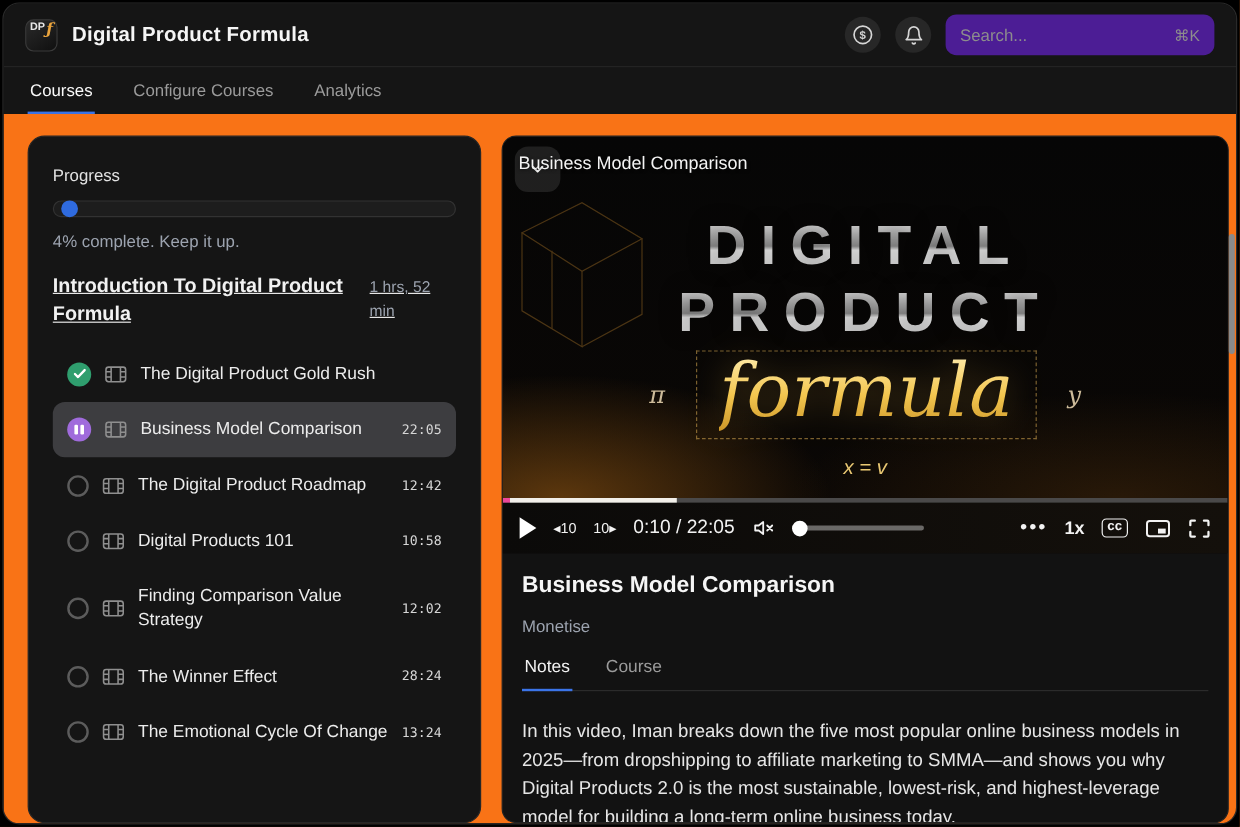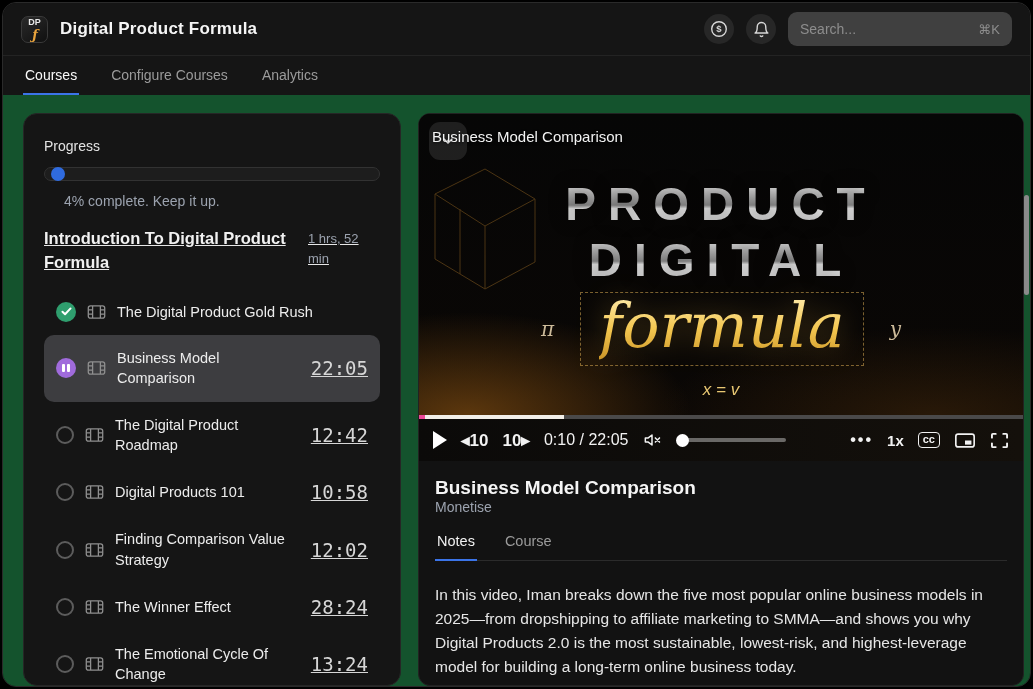--- a/index.html
+++ b/index.html
@@ -6,62 +6,62 @@
   html,body { width:1033px; height:689px; background:#000; overflow:hidden;
     font-family:"Liberation Sans", sans-serif; color:#e7e7e7; }
 
   .window { position:absolute; inset:2px; background:#0b0b0b; border:1px solid #2a2a2a;
     border-radius:14px; overflow:hidden; display:flex; flex-direction:column; }
 
   
   .header { height:52px; flex:0 0 52px; display:flex; align-items:center; gap:12px;
     padding:0 18px; background:#151515; }
   .logo { width:27px; height:27px; border-radius:7px; background:linear-gradient(145deg,#2a2a2a,#101010);
-    border:1px solid #3a3a3a; display:flex; align-items:center; justify-content:center; gap:0;flex-direction:column; }
+    border:1px solid #3a3a3a; display:flex; justify-content:center; gap:0; }
   .logo .dp { font-size:9px; font-weight:bold; color:#e8e8e8; letter-spacing:0; }
   .logo .f { font-size:13px; font-style:italic; font-weight:bold; color:#e8a33d;
     font-family:"DejaVu Serif", serif; margin-left:1px; }
   .app-title { font-size:17px; font-weight:bold; color:#f5f5f5; letter-spacing:.2px; }
   .header-right { margin-left:auto; display:flex; align-items:center; gap:12px; }
   .icon-btn { width:30px; height:30px; border-radius:50%; background:#272727;
     display:flex; align-items:center; justify-content:center; cursor:pointer; }
-  .search { width:224px; height:34px; background:#404040; border-radius:9px;
+  .search { width:224px; height:34px; background:#4c1d95; border-radius:9px;
     display:flex; align-items:center; padding:0 12px; gap:8px; }
   .search .ph { color:#8d8d8d; font-size:14px; flex:1; }
   .search .kbd { color:#8d8d8d; font-size:13px; }
 
   
   .tabstrip { height:40px; flex:0 0 40px; background:#151515; border-top:1px solid #232323;
     display:flex; align-items:stretch; padding:0 20px; gap:30px; }
   .tab { display:flex; align-items:center; font-size:14px; color:#9b9b9b;
     border-bottom:2px solid transparent; padding:0 2px; cursor:pointer; }
   .tab.active { color:#fafafa; border-bottom-color:#3b74e8; }
 
   
-  .content { flex:1; display:flex; gap:17px; padding:18px 6px 0 20px; background:#14532d;
+  .content { flex:1; display:flex; gap:17px; padding:18px 6px 0 20px; background:#f97316;
     position:relative; overflow:hidden; }
 
   
   .sidebar { width:378px; flex:0 0 378px; background:#151515; border:1px solid #262626;
     border-radius:14px; padding:24px 20px 10px; overflow:hidden; }
   .progress-label { font-size:14px; color:#e3e3e3; margin-bottom:13px; }
   .progress-track { position:relative; height:14px; border-radius:8px; background:#1d1d1d;
     border:1px solid #323232; margin-bottom:12px; cursor:pointer; }
   .progress-knob { position:absolute; top:-1px; width:14px; height:14px; border-radius:50%;
     background:#2f6bdf; }
-  .progress-caption { font-size:14px; color:#9ca3af; margin-bottom:18px;margin-left:20px; }
+  .progress-caption { font-size:14px; color:#9ca3af; margin-bottom:18px; }
   .course-head { display:flex; gap:10px; margin-bottom:14px;text-decoration:underline; }
   .course-title { flex:1; font-size:16.5px; font-weight:bold; color:#f1f1f1; line-height:1.45; }
   .course-duration { width:72px; font-size:13px; color:#9ca3af; line-height:1.5; padding-top:2px; }
 
   .lesson { display:flex; align-items:center; gap:11px; padding:13px 12px; border-radius:10px;
     cursor:pointer; }
   .lesson.active { background:#3d3d40; }
   .lesson .title { flex:1; font-size:14.5px; color:#ececec; line-height:1.4; }
-  .lesson .dur { font-family:"DejaVu Sans Mono", monospace; font-size:19px; color:#d6d6d6;text-decoration:underline; }
+  .lesson .dur { font-family:"DejaVu Sans Mono", monospace; font-size:11px; color:#d6d6d6; }
   .st { width:20px; height:20px; flex:0 0 20px; border-radius:50%;
     display:flex; align-items:center; justify-content:center; }
   .st.completed { background:#2f9e6e; }
   .st.playing { background:#a06bdc; }
   .st.playing .bars { display:flex; gap:2.5px; }
   .st.playing .bars i { display:block; width:2.5px; height:8px; background:#fff; border-radius:1px; }
   .st.none { width:18px; height:18px; flex-basis:18px; border:2px solid #5c5c5c; background:transparent; }
   .film-ic { color:#8f8f8f; display:flex; }
 
   
@@ -98,35 +98,35 @@
 
   .seekbar { height:4px; flex:0 0 4px; display:flex; background:rgba(255,255,255,.28); cursor:pointer; }
   .seek-played { background:#ec4899; }
   .seek-buffered { background:#f2efe9; }
 
   .controls { height:42px; flex:0 0 42px; background:linear-gradient(90deg,#0b0a09,#14100b);
     display:flex; align-items:center; padding:0 14px; gap:14px; color:#f2f2f2; }
   .ctl { display:flex; align-items:center; cursor:pointer; }
   .play-tri { width:0; height:0; border-left:14px solid #fff; border-top:9px solid transparent;
     border-bottom:9px solid transparent; }
-  .skip { font-size:17px; color:#f2f2f2;font-weight:bold; }
+  .skip { font-size:12px; color:#f2f2f2; }
   .time { font-size:16px; color:#f2f2f2; }
   .vol { display:flex; align-items:center; gap:0; }
   .vol-dot { width:13px; height:13px; border-radius:50%; background:#fff; z-index:1; }
   .vol-track { width:100px; height:4px; background:rgba(255,255,255,.38); border-radius:2px; margin-left:-3px; }
   .spacer { flex:1; }
   .more { font-size:16px; letter-spacing:2px; font-weight:bold; }
   .speed { font-size:15px; font-weight:bold; }
   .cc { border:1.6px solid #f2f2f2; border-radius:4px; font-size:11px; font-weight:bold;
     padding:1px 4px 2px; line-height:1; }
 
   
   .detail { padding:16px 16px 0; }
   .detail-title { font-size:19px; font-weight:bold; color:#f5f5f5; }
-  .detail-sub { font-size:14px; color:#9ca3af; margin-top:0; }
+  .detail-sub { font-size:14px; color:#9ca3af; margin-top:15px; }
   .detail-tabs { display:flex; gap:26px; margin-top:18px; border-bottom:1px solid #2b2b2b; }
   .dtab { font-size:14.5px; color:#9b9b9b; padding:0 2px 10px; border-bottom:2px solid transparent;
     margin-bottom:-1px; cursor:pointer; }
   .dtab.active { color:#f2f2f2; border-bottom-color:#3b74e8; }
   .desc { margin-top:22px; font-size:15.5px; line-height:1.55; color:#e6e6e6; padding-right:6px; }
 
   .scrollbar-thumb { position:absolute; right:1px; top:100px; width:5px; height:100px;
     background:#8a8a8a; border-radius:3px; cursor:pointer; }
 </style>
 </head>
@@ -281,22 +281,22 @@
             </g>
           </svg>
           <div class="collapse-btn">
             <svg width="16" height="16" viewBox="0 0 24 24" fill="none" stroke="#ffffff" stroke-width="2.4" stroke-linecap="round" stroke-linejoin="round">
               <path d="M6 9l6 6 6-6"></path>
             </svg>
           </div>
           <div class="overlay-title">Business Model Comparison</div>
 
           <div class="art-center">
+            <div class="metal">DIGITAL</div>
             <div class="metal">PRODUCT</div>
-            <div class="metal">DIGITAL</div>
             <div class="formula-row">
               <span class="math">π</span>
               <span class="formula-box">
                 <span class="formula">formula</span>
               </span>
               <span class="math">y</span>
             </div>
             <div class="equation">x = v</div>
           </div>
         </div>

